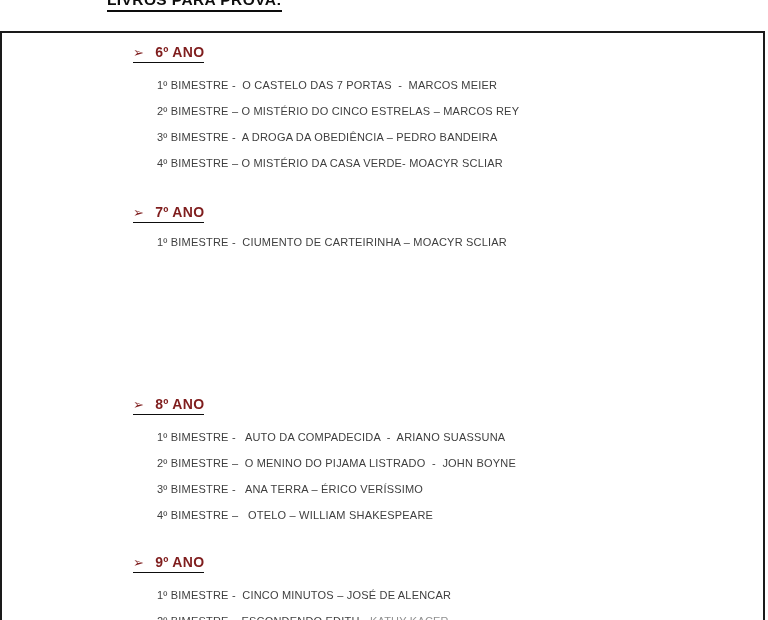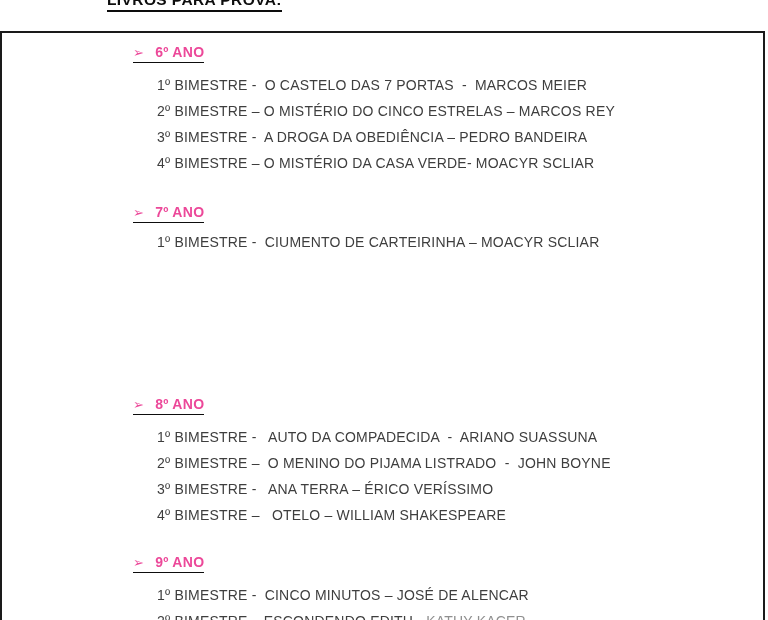--- a/index.html
+++ b/index.html
@@ -42,38 +42,38 @@
   .sections { position: absolute; top: 0; left: 0; width: 768px; }
   .section { position: absolute; left: 157px; width: 560px; }
   .sec1 { top: 43px; }
   .sec2 { top: 203px; }
   .sec3 { top: 395px; }
   .sec4 { top: 553px; }
   .section-heading {
     display: inline-block;
     font-size: 14px;
     font-weight: bold;
-    color: #ec4899;
+    color: #7f1d1d;
     letter-spacing: 0.3px;
     border-bottom: 1.6px solid #0d0d0d;
     padding-bottom: 2px;
     margin-left: -24px; 
     white-space: pre;
   }
   .arrow {
     display: inline-block;
     font-weight: normal;
     font-size: 13px;
     margin-right: 11px;
     transform: translateY(-0.5px);
   }
   .section-items { margin-top: 13px; }
   .sec2 .section-items { margin-top: 10px; }
   .item {
-    font-size: 14px;
+    font-size: 11px;
     color: #3e3e3e;
     letter-spacing: 0.2px;
     line-height: 18px;
     margin-bottom: 8px;
     white-space: pre-wrap;
   }
   .author-link {
     color: #8f8f8f;
   }
 </style>

